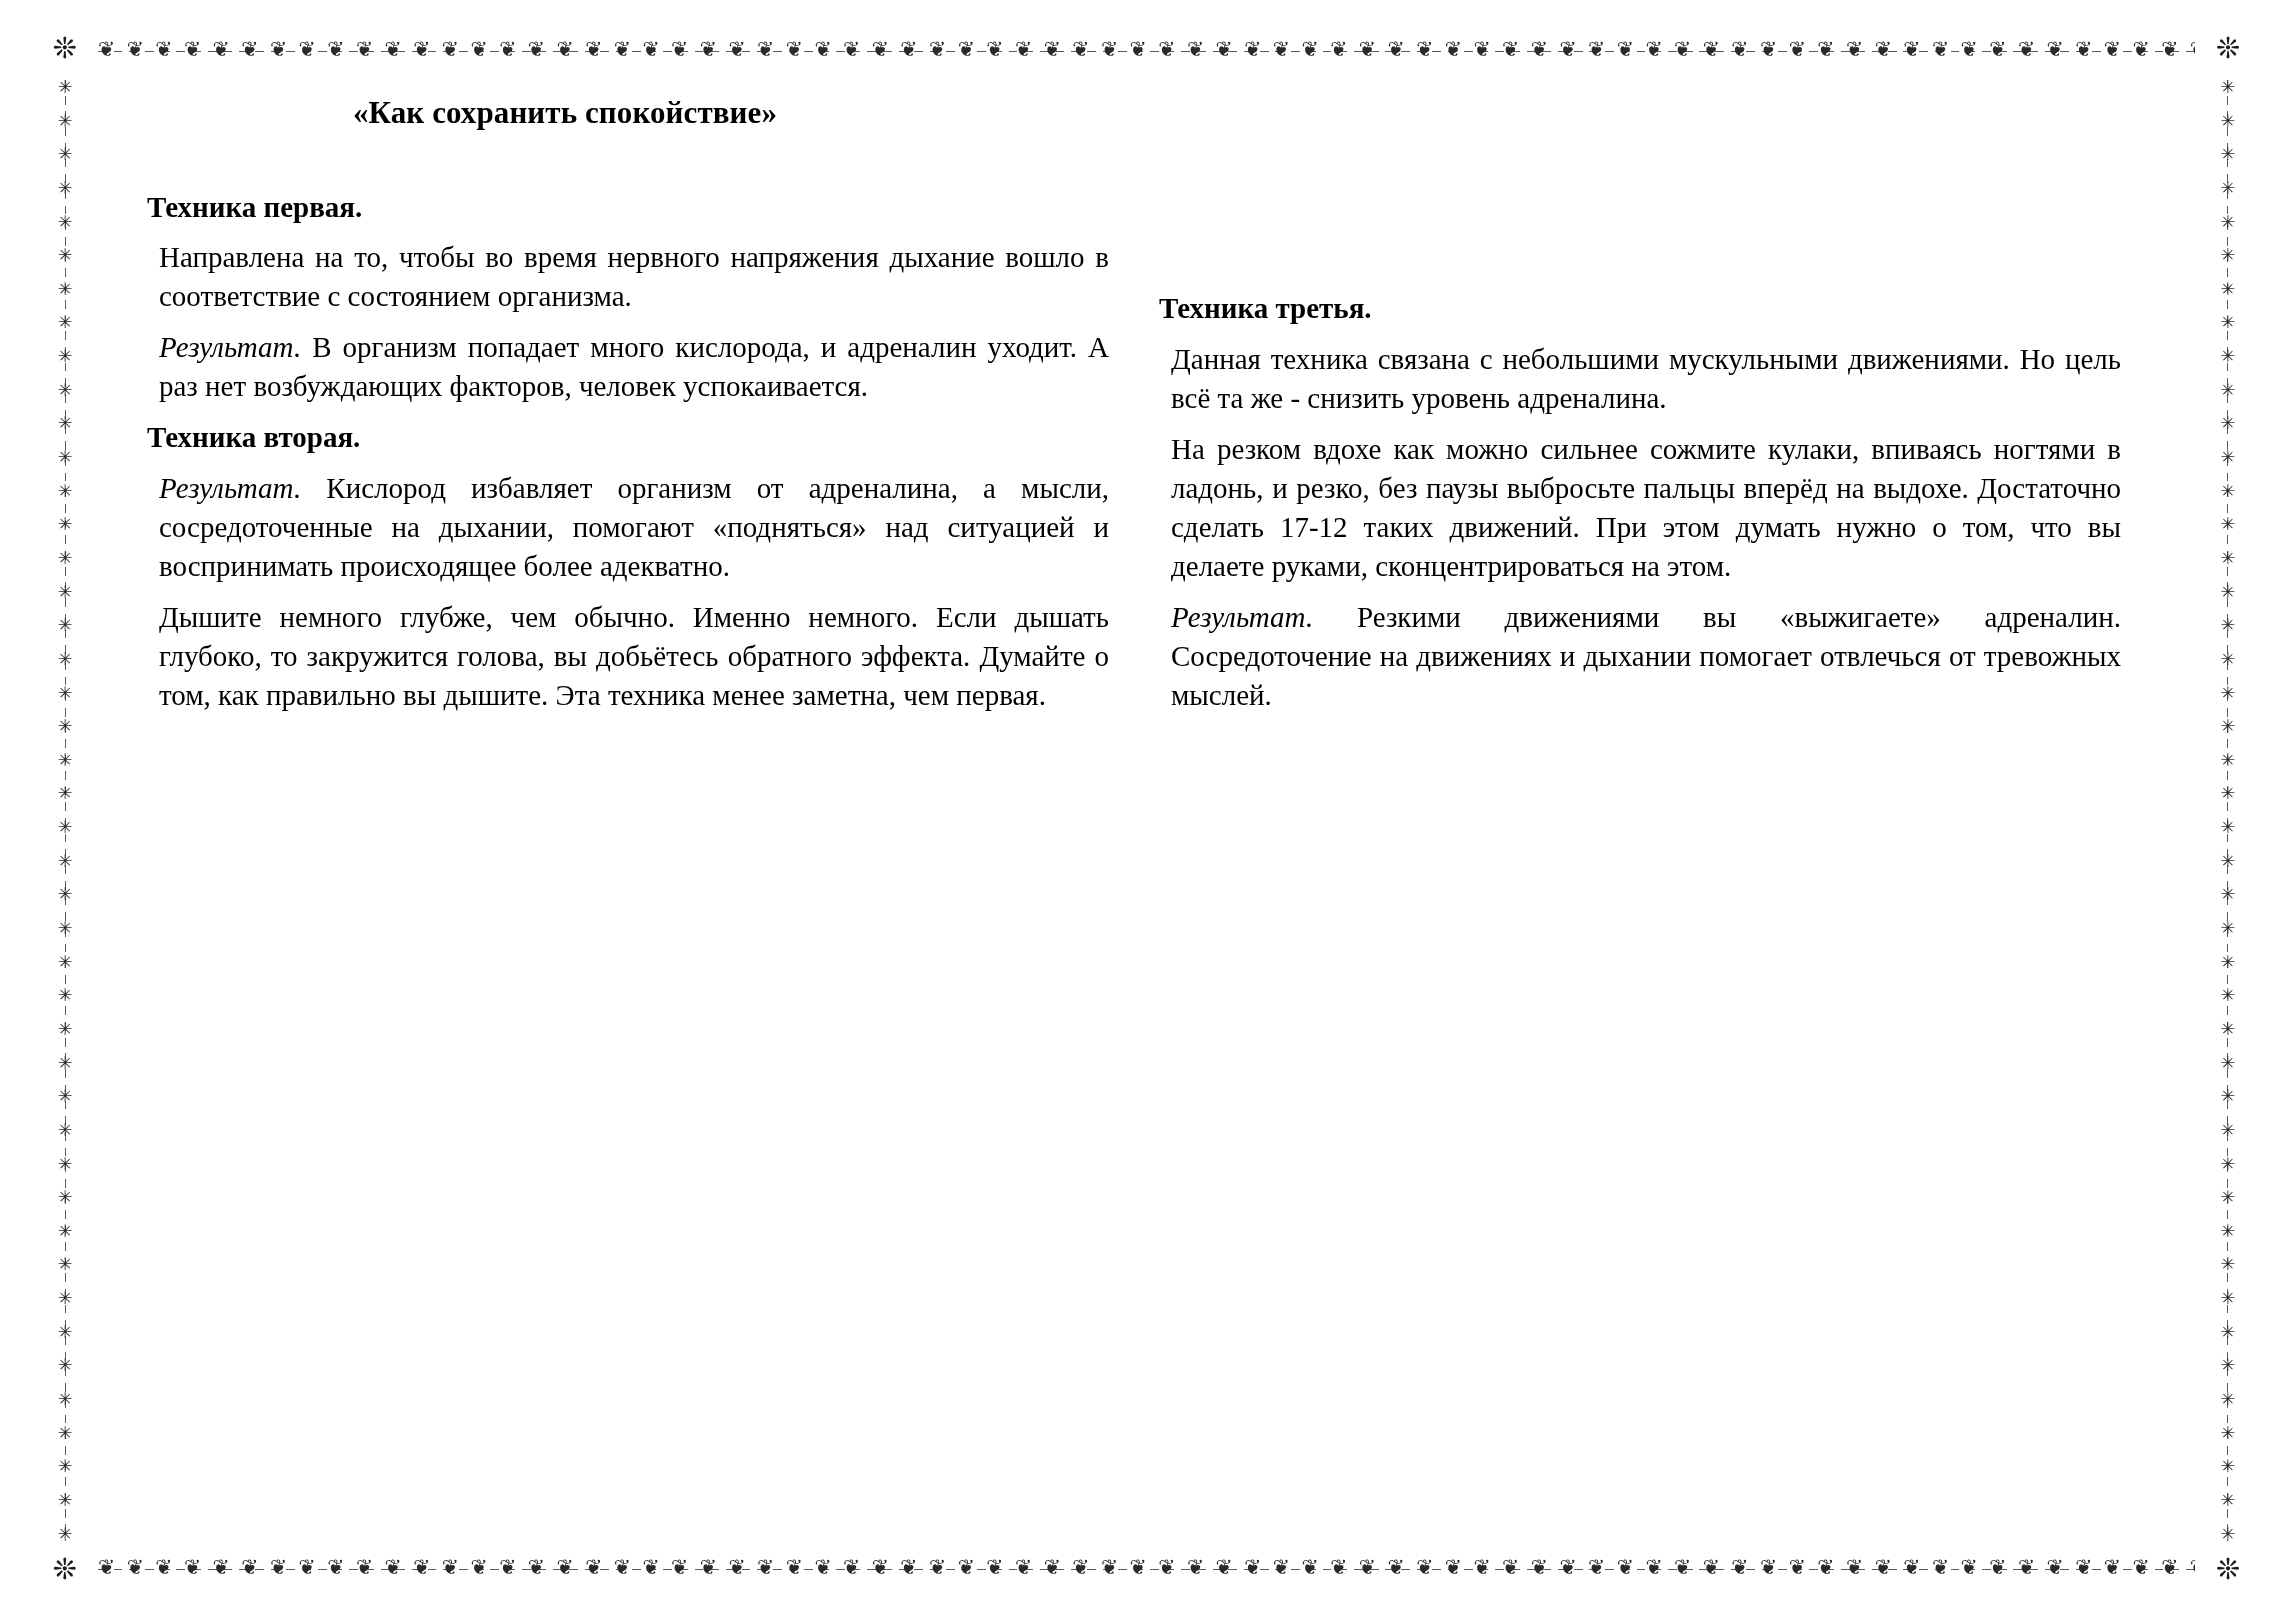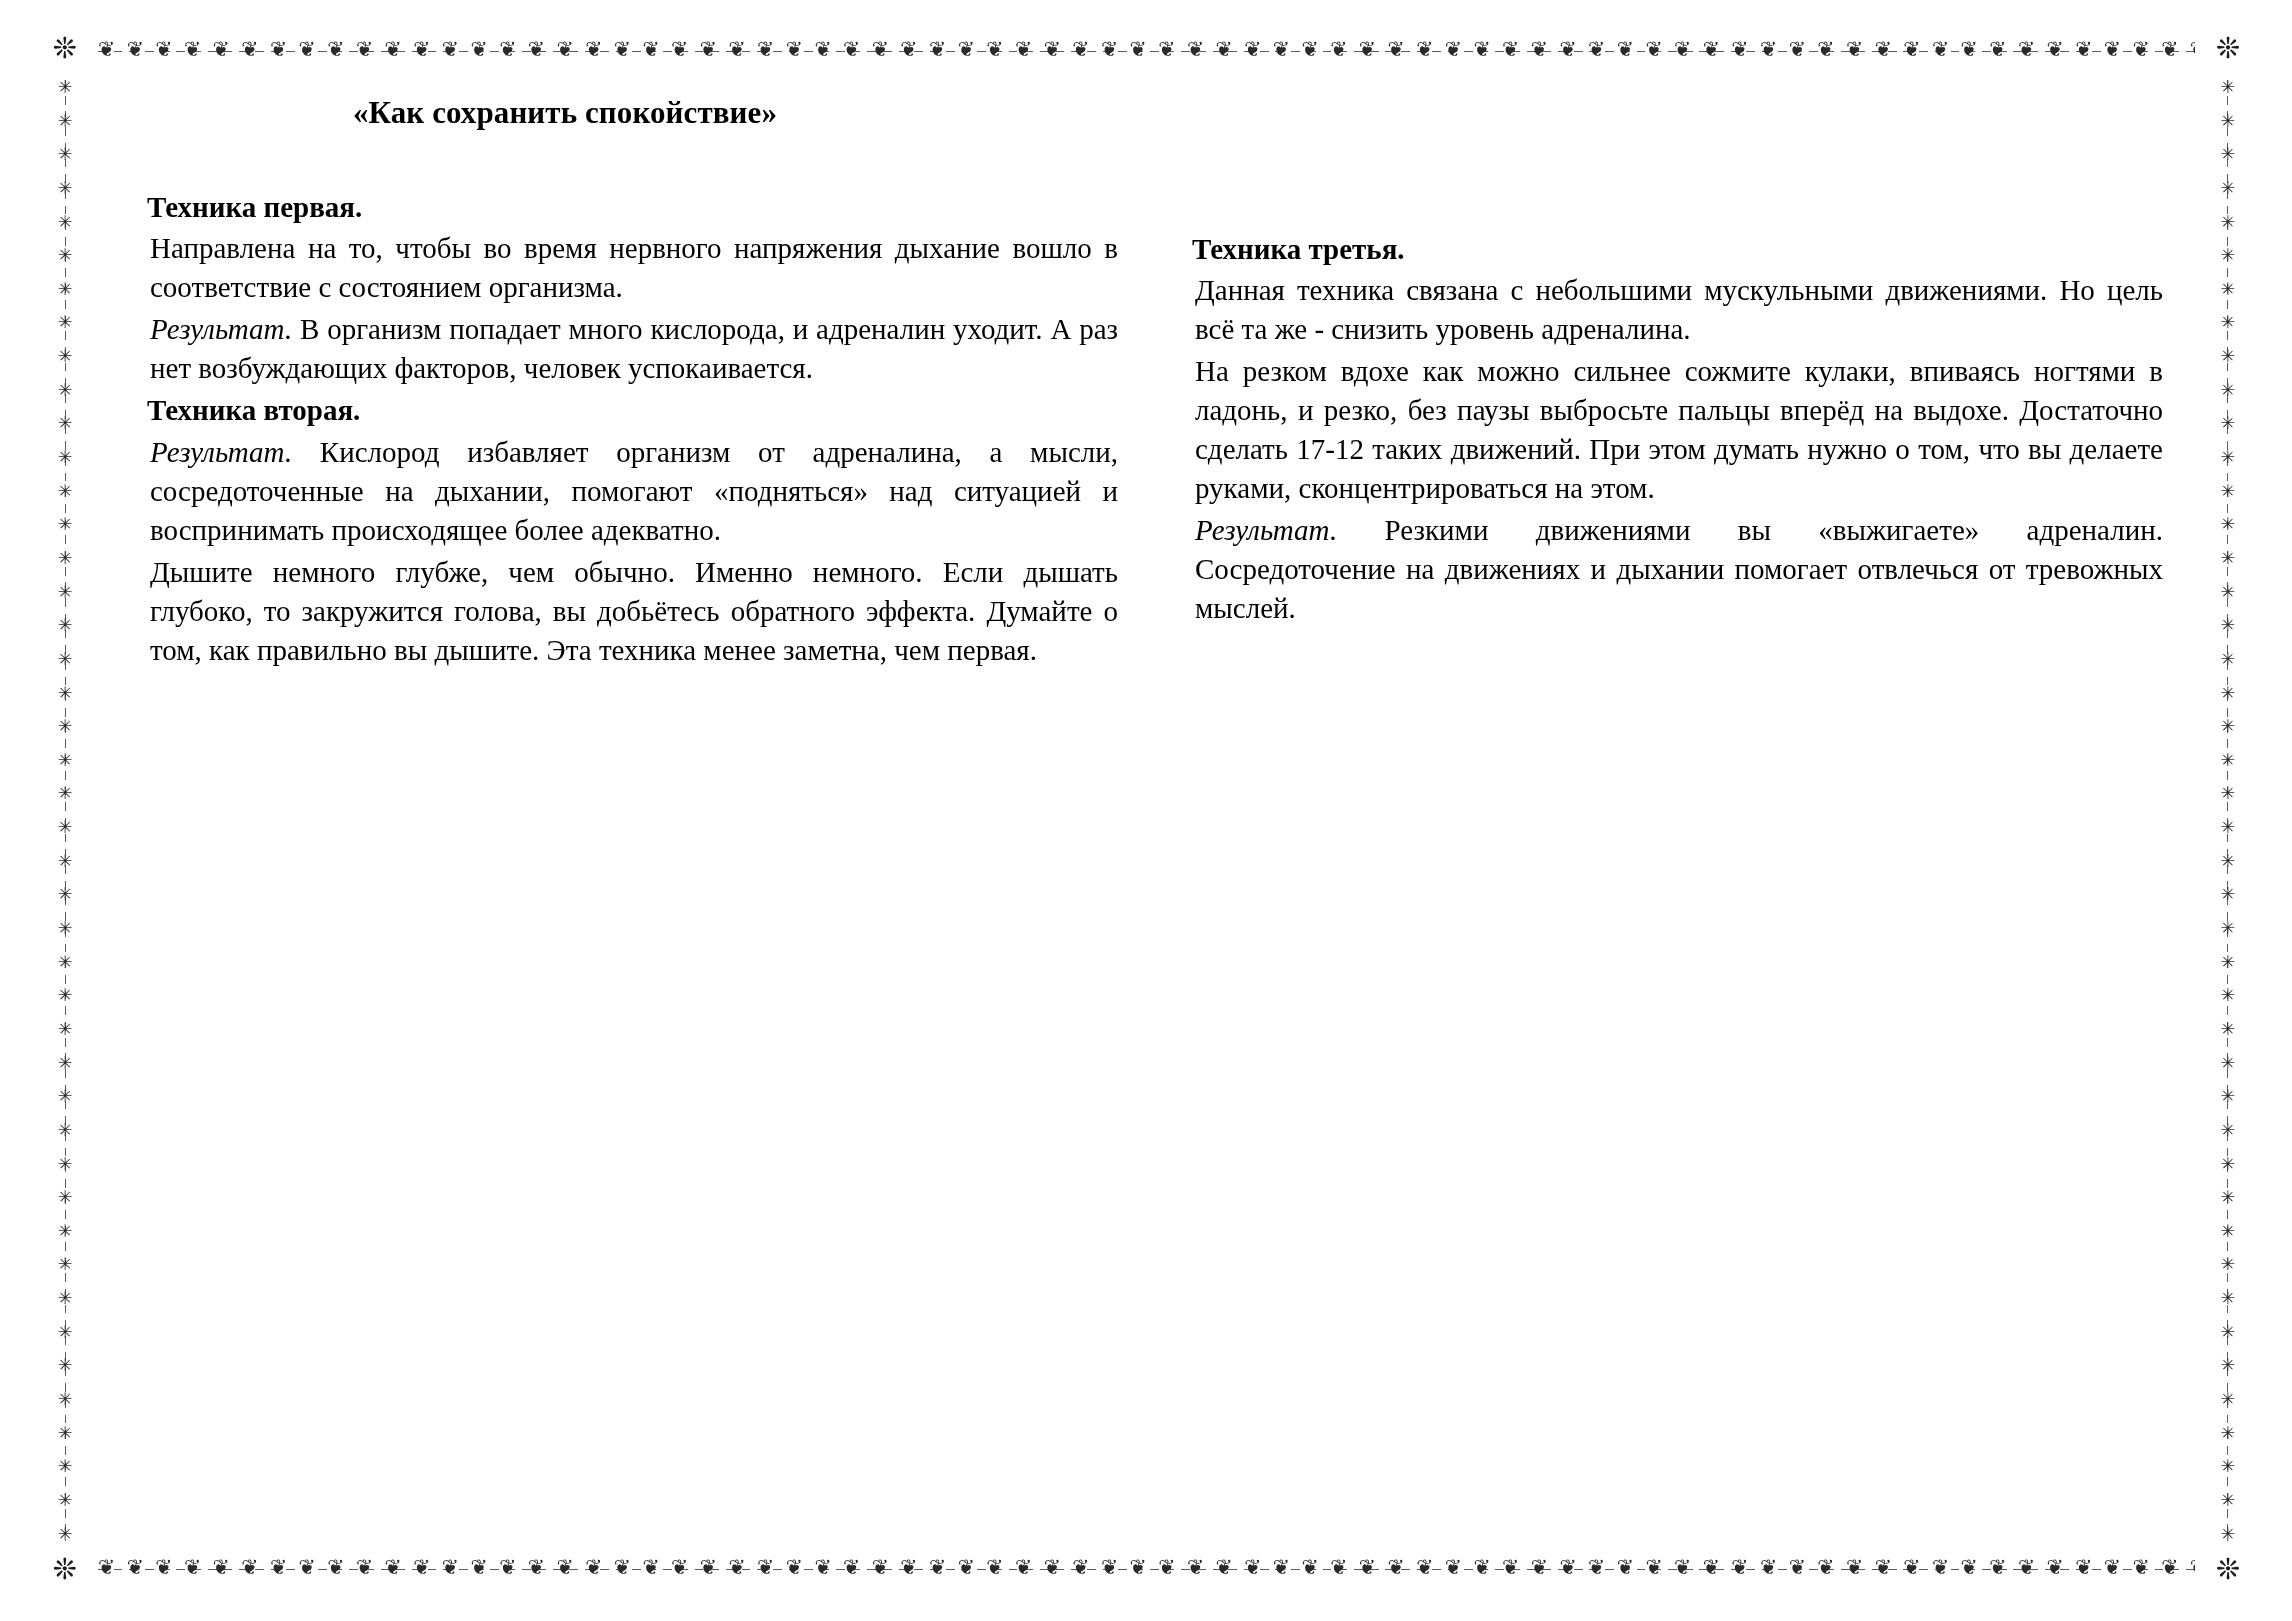--- a/index.html
+++ b/index.html
@@ -130,39 +130,39 @@
     font-weight: bold;
     font-size: 31px;
     line-height: 1.25;
     margin: 0 0 55px 0;
     padding-left: 206px;
     letter-spacing: 0.1px;
   }
 
   .columns {
     display: flex;
-    gap: 71px;
-    align-items: center;
+    gap: 38px;
+    align-items: flex-end;
   }
   .column {
     width: 974px;
     flex: 0 0 974px;
   }
 
   .tech-heading {
     font-weight: bold;
     font-size: 29px;
     line-height: 1.33;
     margin: 0;
   }
 
   .para {
     font-size: 29px;
     line-height: 1.345;
-    margin: 3px;
+    margin: 12px;
     text-align: justify;
     text-justify: inter-word;
   }
 
   .result-label {
     font-style: italic;
   }
 </style>
 </head>
 <body>

